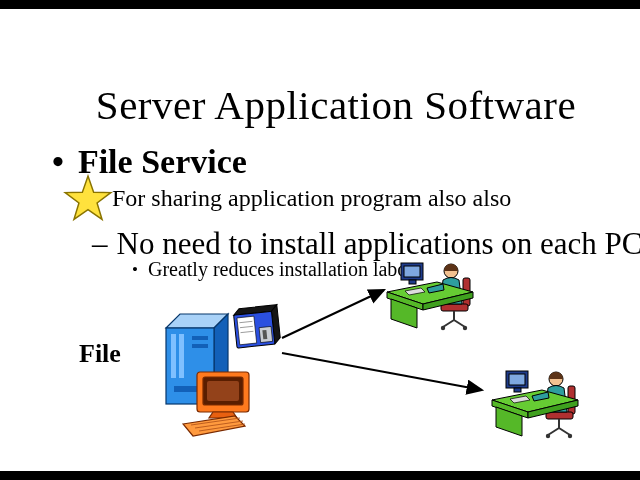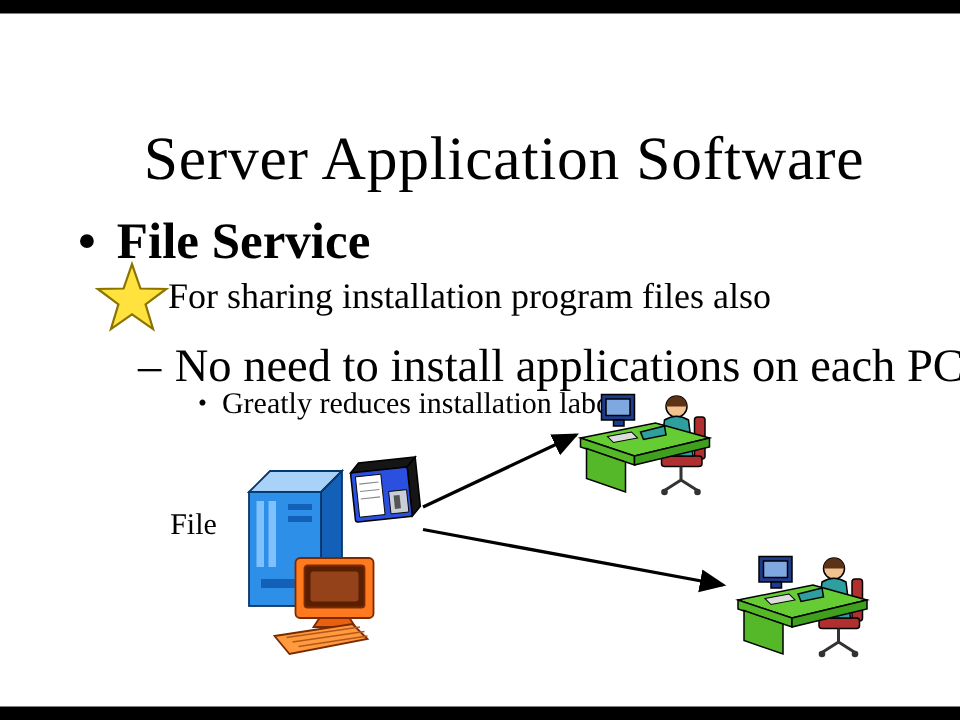--- a/index.html
+++ b/index.html
@@ -11,43 +11,43 @@
   .title{position:absolute;top:54px;left:16px;width:100%;text-align:center;
          font-size:41px;font-weight:400;letter-spacing:0.5px;}
   .b1{position:absolute;left:52px;top:143px;font-size:34px;white-space:nowrap;font-weight:bold;}
   .b1 .mk{display:inline-block;margin-right:14px;}
   .b2a{position:absolute;left:112px;top:185px;font-size:24px;white-space:nowrap;}
   .b2b{position:absolute;left:92px;top:226px;font-size:31px;white-space:nowrap;}
   .b2b .mk{display:inline-block;margin-right:9px;}
   .b3{position:absolute;left:132px;top:258px;font-size:20px;white-space:nowrap;}
   .b3 .mk{display:inline-block;margin-right:10px;font-size:17px;vertical-align:1px;}
   .star{position:absolute;left:63px;top:174px;width:50px;height:50px;}
-  .fslabel{position:absolute;left:79px;top:340px;width:100px;text-align:center;
-           font-size:20px;line-height:1.08;}
+  .fslabel{position:absolute;left:79px;top:340px;width:100px;
+           font-size:26px;line-height:1.08;font-weight:bold;}
   .diagram{position:absolute;left:0;top:250px;}
 </style>
 </head>
 <body>
 
 <div class="slide">
   <div class="bar top"></div>
   <div class="bar bottom"></div>
 
   <h1 class="title">Server Application Software</h1>
 
   <div class="b1">
     <span class="mk">•</span><span>File Service</span>
   </div>
 
   <svg class="star" viewBox="0 0 48 48">
     <polygon points="24,2 29.4,17.6 45.9,17.9 32.7,27.8 37.5,43.6 24,34.2 10.5,43.6 15.3,27.8 2.1,17.9 18.6,17.6" fill="#FFE23D" stroke="#8a7400" stroke-width="1.4"></polygon>
   </svg>
 
   <div class="b2a">
-    <span>For sharing installation program files also</span>
+    <span>For sharing application program also also</span>
   </div>
 
   <div class="b2b">
     <span class="mk">–</span><span>No need to install applications on each PC</span>
   </div>
 
   <div class="b3">
     <span class="mk">•</span><span>Greatly reduces installation labor</span>
   </div>
 

